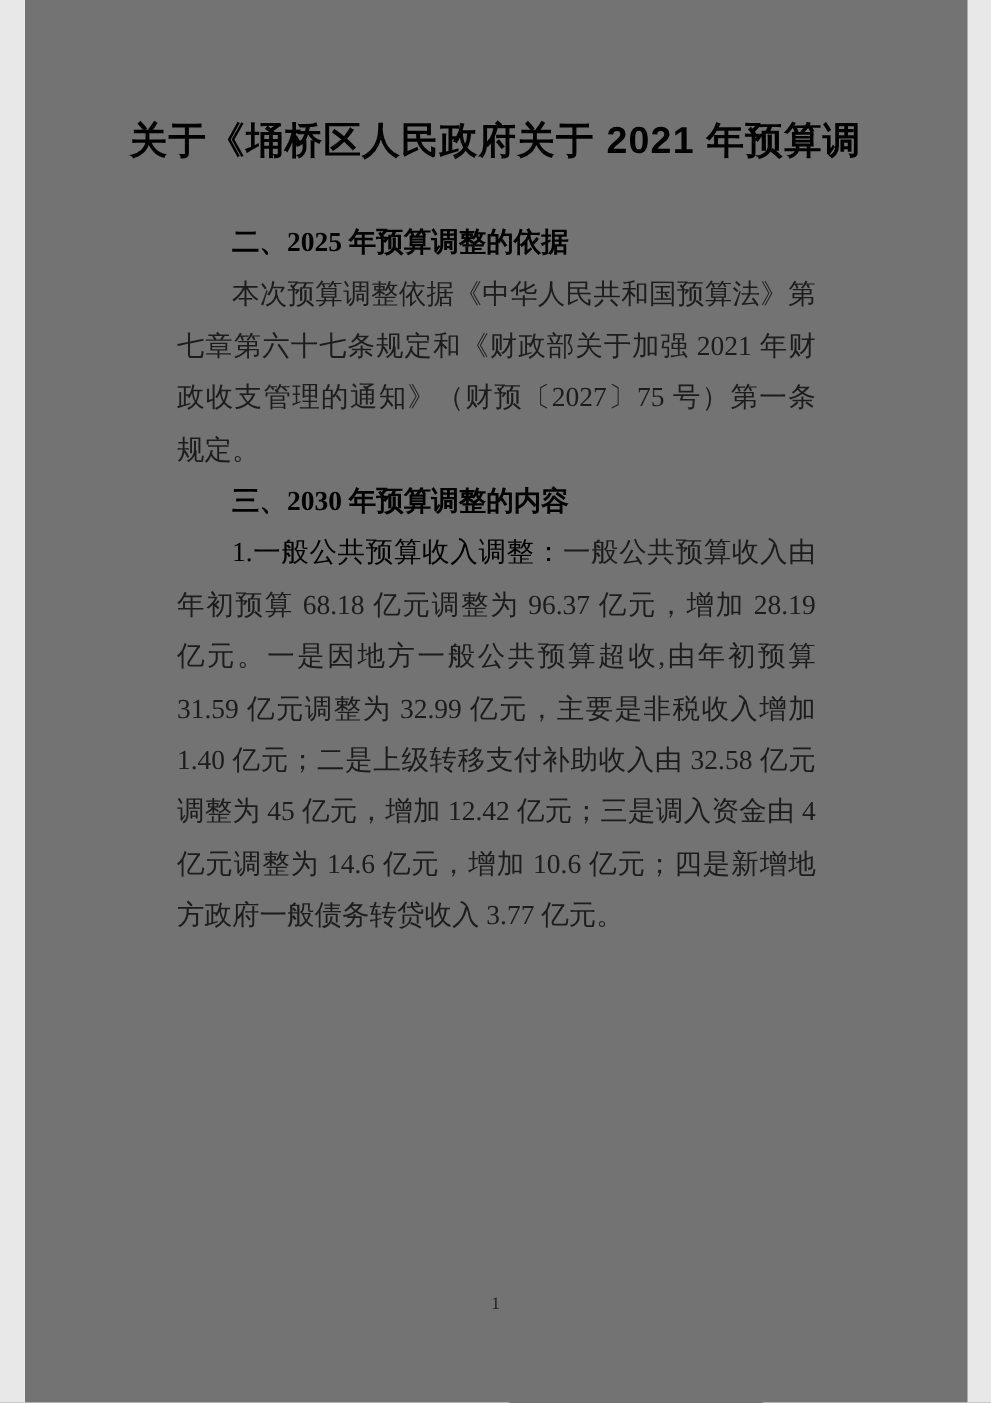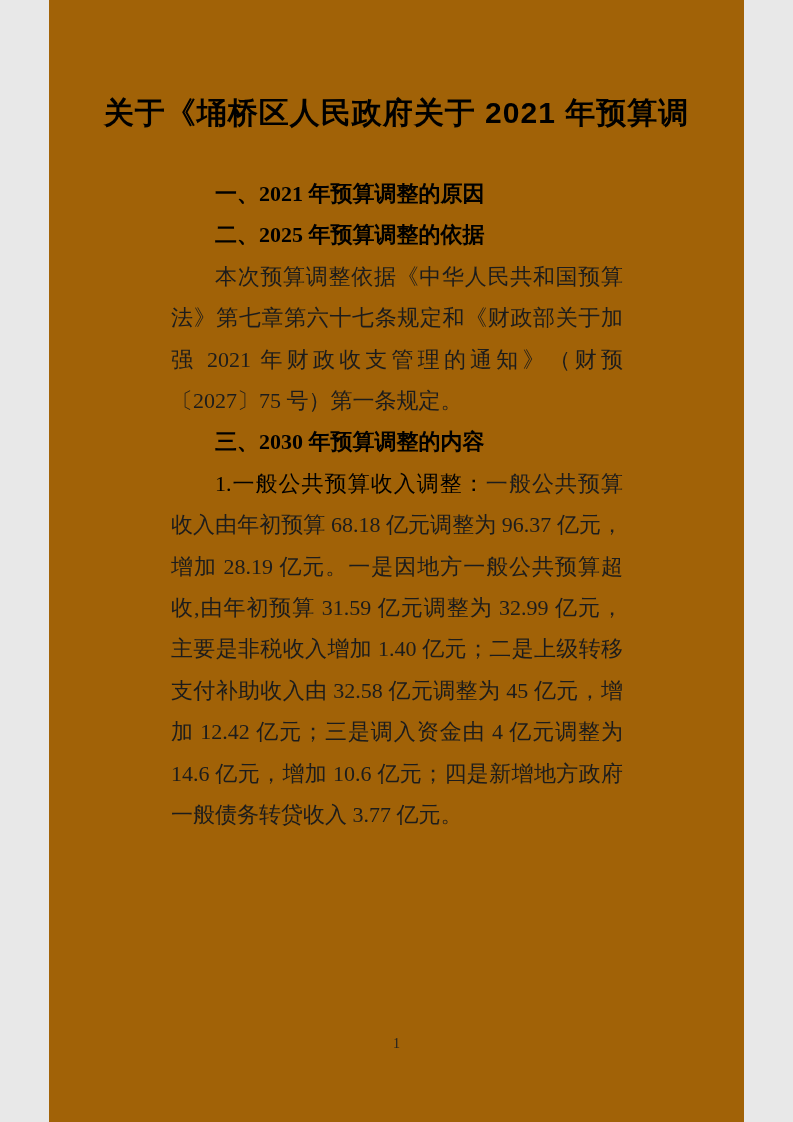--- a/index.html
+++ b/index.html
@@ -2,24 +2,24 @@
 <html><head>
 <meta charset="utf-8">
 <style>
   html, body {
     margin: 0;
     padding: 0;
     background: #e8e8e8;
   }
   .page {
     position: relative;
-    width: 695px;
+    width: 754px;
     height: 1122px;
     margin: 0 auto;
-    background: #a16207;
+    background: #737373;
     overflow: hidden;
     font-family: "Liberation Serif", serif;
     color: #1c1c1c;
   }
   .doc-title {
     margin: 0;
     padding-top: 88px;
     font-family: "Liberation Sans", sans-serif;
     font-weight: 700;
     font-size: 30px;
@@ -68,21 +68,20 @@
 <body>
 
 <div class="page">
 
   <h1 class="doc-title">
     <span class="title-line">关于《埇桥区人民政府关于 2021 年预算调</span>
   </h1>
 
   <div class="doc-body">
 
-    <p class="heading">一、2021 年预算调整的原因</p>
 
 
     <p class="heading">二、2025 年预算调整的依据</p>
 
     <p class="para">本次预算调整依据《中华人民共和国预算法》第七章第六十七条规定和《财政部关于加强 2021 年财政收支管理的通知》（财预〔2027〕75 号）第一条规定。</p>
 
     <p class="heading">三、2030 年预算调整的内容</p>
 
 
     <p class="para"><span class="lead-bold">1.一般公共预算收入调整：</span><span>一般公共预算收入由年初预算 68.18 亿元调整为 96.37 亿元，增加 28.19 亿元。一是因地方一般公共预算超收,由年初预算 31.59 亿元调整为 32.99 亿元，主要是非税收入增加 1.40 亿元；二是上级转移支付补助收入由 32.58 亿元调整为 45 亿元，增加 12.42 亿元；三是调入资金由 4 亿元调整为 14.6 亿元，增加 10.6 亿元；四是新增地方政府一般债务转贷收入 3.77 亿元。</span></p>

